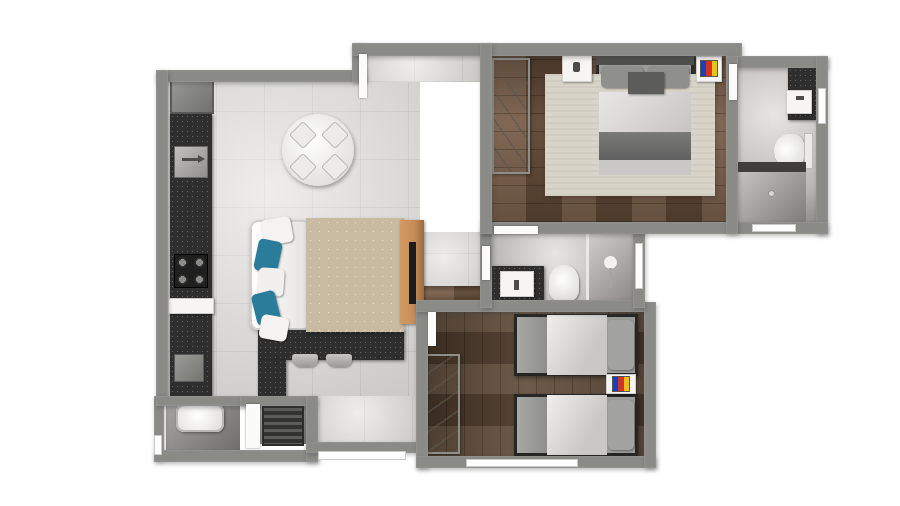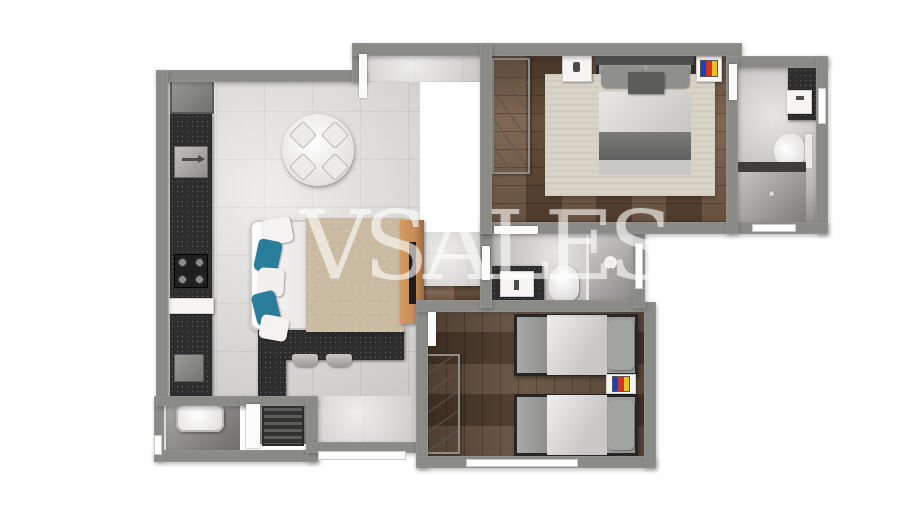--- a/index.html
+++ b/index.html
@@ -194,15 +194,14 @@
   <div class="win" style="left:466px;top:459px;width:112px;height:8px;"></div>
   <div class="win" style="left:635px;top:243px;width:8px;height:46px;"></div>
   <div class="win" style="left:154px;top:435px;width:8px;height:20px;"></div>
   <div class="door" style="left:359px;top:54px;width:8px;height:44px;"></div>
   <div class="door" style="left:494px;top:226px;width:44px;height:8px;"></div>
   <div class="door" style="left:729px;top:64px;width:8px;height:36px;"></div>
   <div class="door" style="left:482px;top:246px;width:8px;height:34px;"></div>
   <div class="door" style="left:428px;top:312px;width:8px;height:34px;"></div>
   <div class="door" style="left:246px;top:404px;width:14px;height:44px;"></div>
 
-  <div class="wm wm-brand" style="left:300px;top:198px;width:340px;">VSALES</div>
 
 </div>
 
 </body></html>

